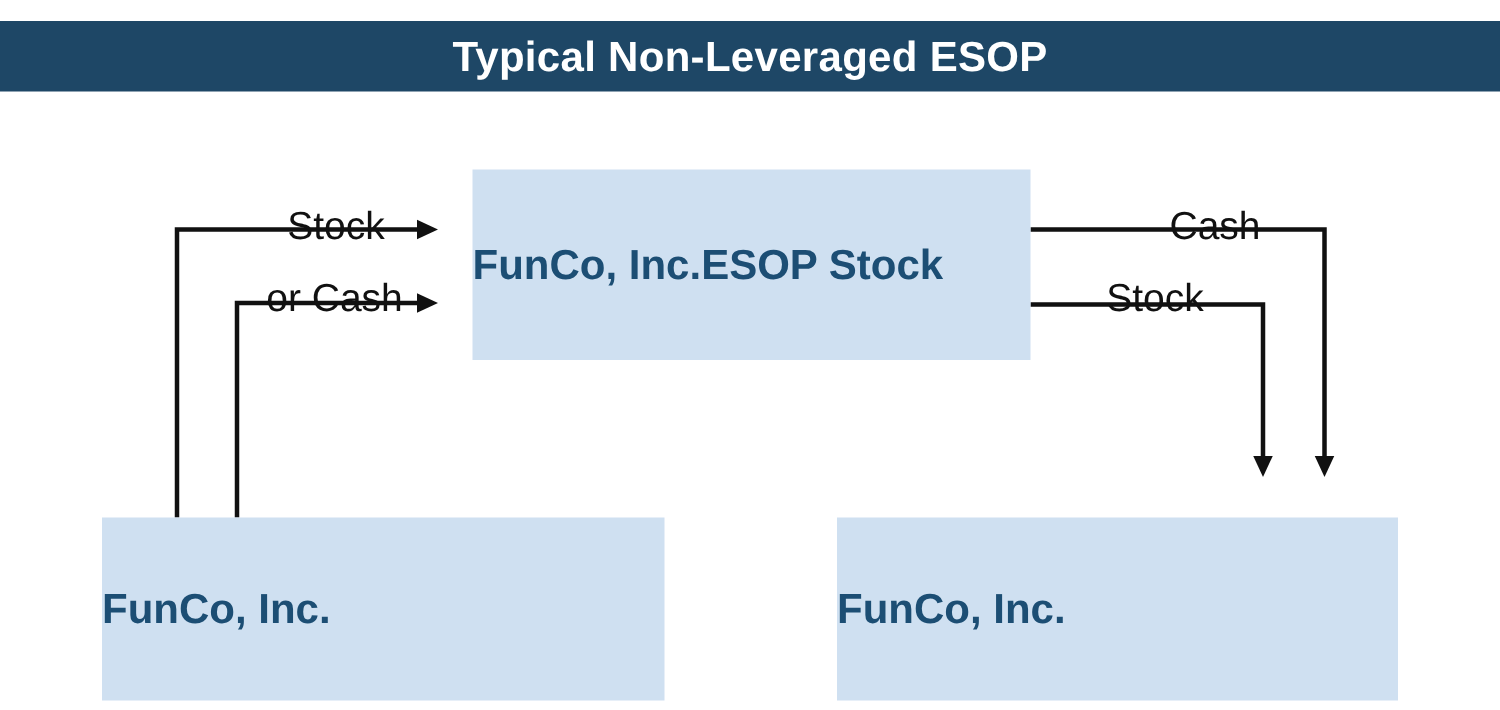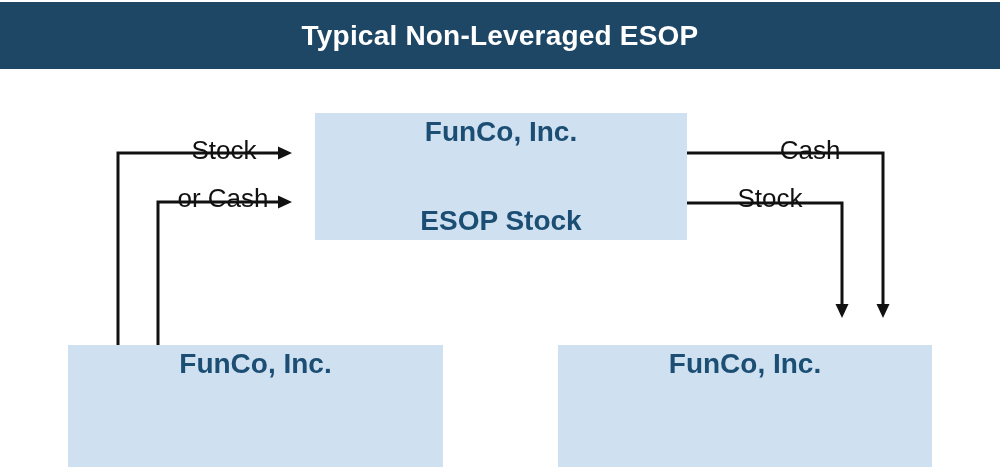--- a/index.html
+++ b/index.html
@@ -11,34 +11,34 @@
   }
   html,body{margin:0;padding:0;background:#ffffff;}
   .stage{
     position:relative;
     width:1000px;height:473px;
     background:#ffffff;
     font-family:"Liberation Sans", sans-serif;
     overflow:hidden;
   }
   .title-bar{
-    position:absolute;left:0;top:2px;width:1000px;height:67px;
+    position:absolute;left:0;top:14px;width:1000px;height:47px;
     background:var(--header-bg);
     display:flex;align-items:center;justify-content:center;
   }
   .title-bar .title{
     color:var(--title-text);
     font-size:28px;font-weight:bold;
     letter-spacing:0.2px;
   }
   .node{
     position:absolute;
     background:var(--box-fill);
-    display:flex;flex-direction:column;
-    align-items:center;justify-content:space-between;
+    display:flex;
+    align-items:center;justify-content:flex-start;
     color:var(--box-text);
     font-size:28px;font-weight:bold;line-height:38px;
     text-align:center;
   }
   .node.trust{left:315px;top:113px;width:372px;height:127px;}
   .node.company{left:68px;top:345px;width:375px;height:122px;}
   .node.participants{left:558px;top:345px;width:374px;height:122px;}
   .arrow-layer{
     position:absolute;left:0;top:0;width:1000px;height:473px;
     pointer-events:none;

